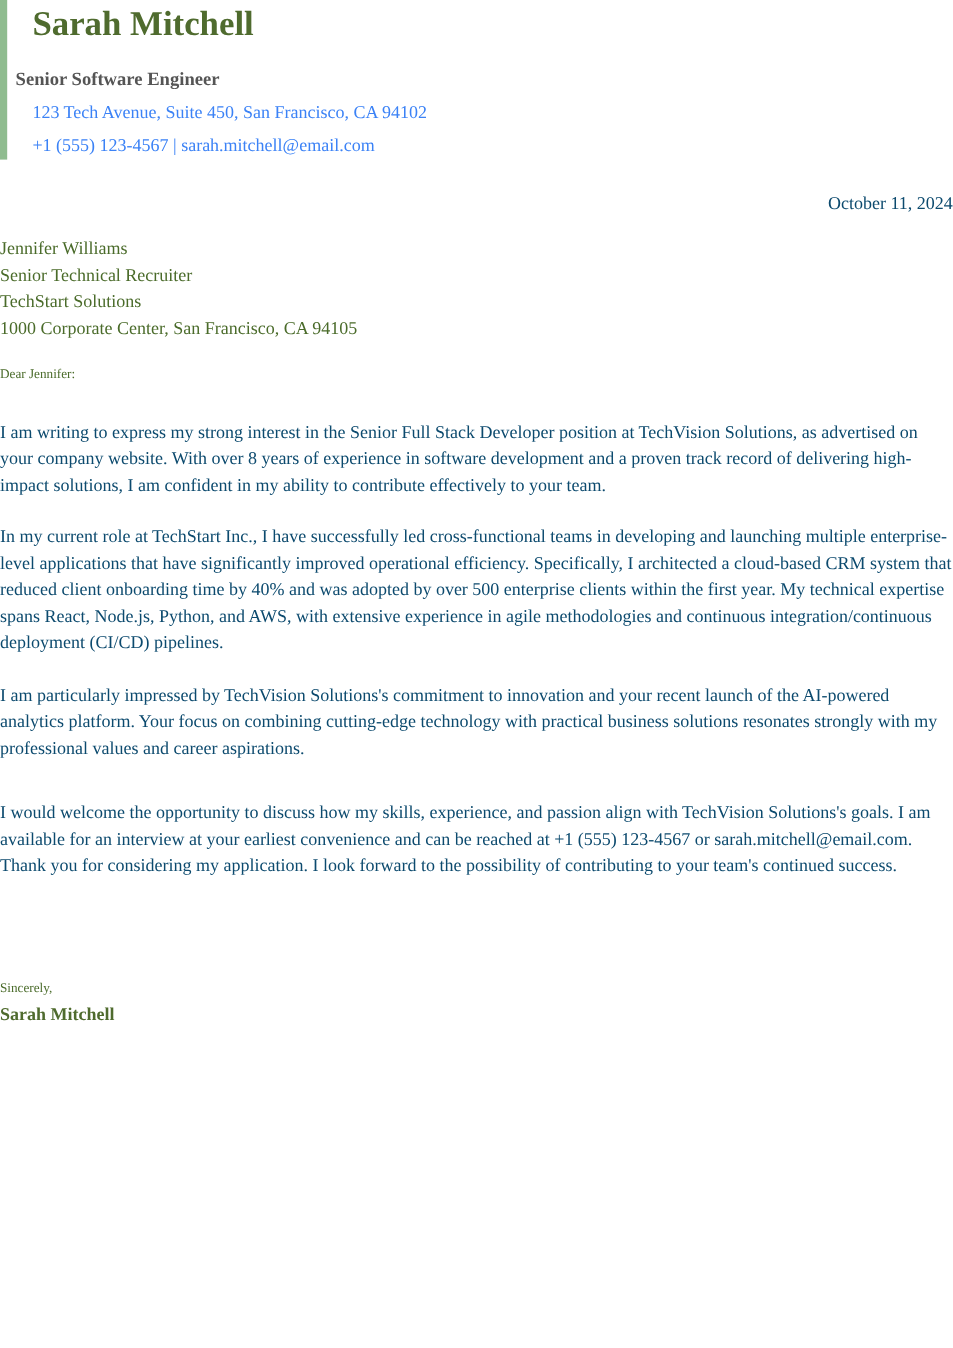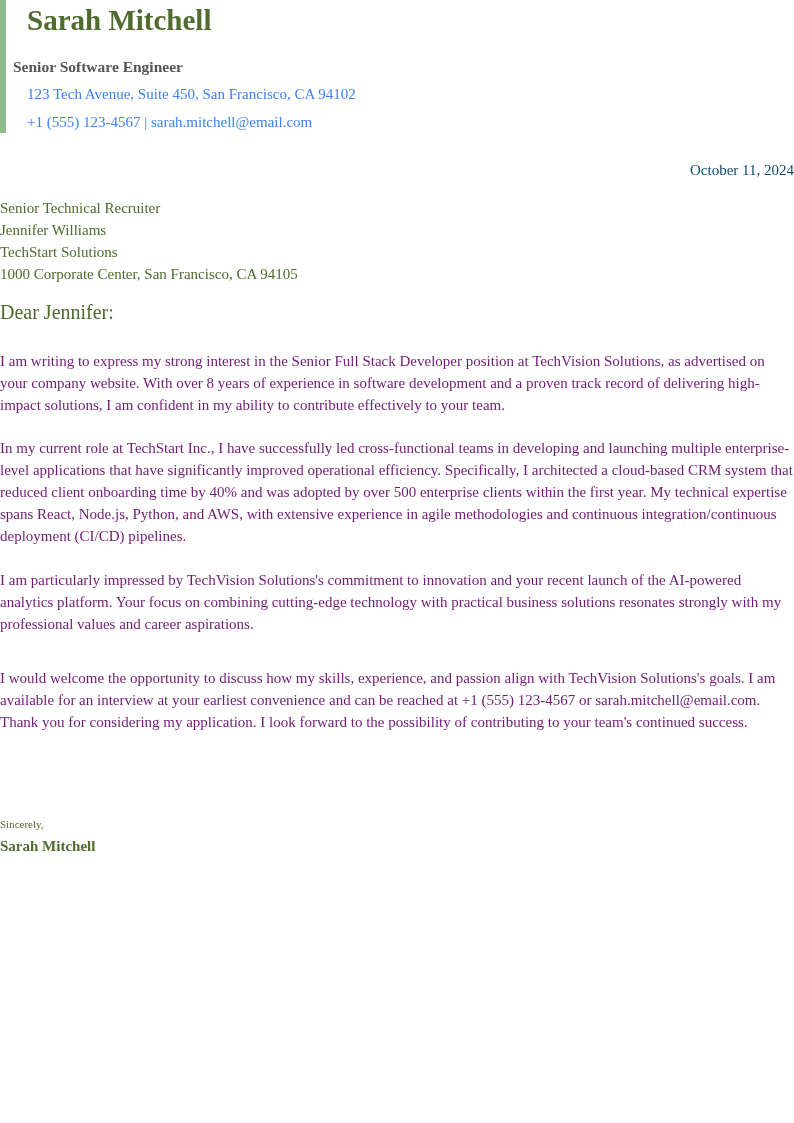--- a/index.html
+++ b/index.html
@@ -83,32 +83,32 @@
       line-height: 22px;
       color: #4a6b2a;
     }
     .recipient div { white-space: nowrap; }
 
     .salutation {
       position: absolute;
       left: 0;
       top: 301px;
       font-family: "Liberation Serif", "DejaVu Serif", serif;
-      font-size: 20px;
+      font-size: 11px;
       line-height: 22px;
     }
     .para {
       position: absolute;
       left: 0;
       width: 794px;
       margin: 0;
       font-family: "Liberation Serif", "DejaVu Serif", serif;
       font-size: 15px;
       line-height: 22px;
-      color: #701a75;
+      color: #0c4a6e;
     }
     .p1 { top: 350px; }
     .p2 { top: 437px; }
     .p3 { top: 569px; }
     .p4 { top: 667px; }
 
     .closing {
       position: absolute;
       left: 0;
       top: 765px;
@@ -136,22 +136,22 @@
   <div class="header">
     <h1 class="name">Sarah Mitchell</h1>
     <div class="title">Senior Software Engineer</div>
     <div class="contact-line address">123 Tech Avenue, Suite 450, San Francisco, CA 94102</div>
     <div class="contact-line contact">+1 (555) 123-4567 | sarah.mitchell@email.com</div>
   </div>
 
   <div class="date">October 11, 2024</div>
 
   <div class="recipient">
+    <div>Jennifer Williams</div>
     <div>Senior Technical Recruiter</div>
-    <div>Jennifer Williams</div>
     <div>TechStart Solutions</div>
     <div>1000 Corporate Center, San Francisco, CA 94105</div>
   </div>
 
   <div class="salutation">Dear Jennifer:</div>
 
   <p class="para p1">I am writing to express my strong interest in the Senior Full Stack Developer position at TechVision Solutions, as advertised on your company website. With over 8 years of experience in software development and a proven track record of delivering high-impact solutions, I am confident in my ability to contribute effectively to your team.</p>
   <p class="para p2">In my current role at TechStart Inc., I have successfully led cross-functional teams in developing and launching multiple enterprise-level applications that have significantly improved operational efficiency. Specifically, I architected a cloud-based CRM system that reduced client onboarding time by 40% and was adopted by over 500 enterprise clients within the first year. My technical expertise spans React, Node.js, Python, and AWS, with extensive experience in agile methodologies and continuous integration/continuous deployment (CI/CD) pipelines.</p>
   <p class="para p3">I am particularly impressed by TechVision Solutions's commitment to innovation and your recent launch of the AI-powered analytics platform. Your focus on combining cutting-edge technology with practical business solutions resonates strongly with my professional values and career aspirations.</p>
   <p class="para p4">I would welcome the opportunity to discuss how my skills, experience, and passion align with TechVision Solutions's goals. I am available for an interview at your earliest convenience and can be reached at +1 (555) 123-4567 or sarah.mitchell@email.com. Thank you for considering my application. I look forward to the possibility of contributing to your team's continued success.</p>

